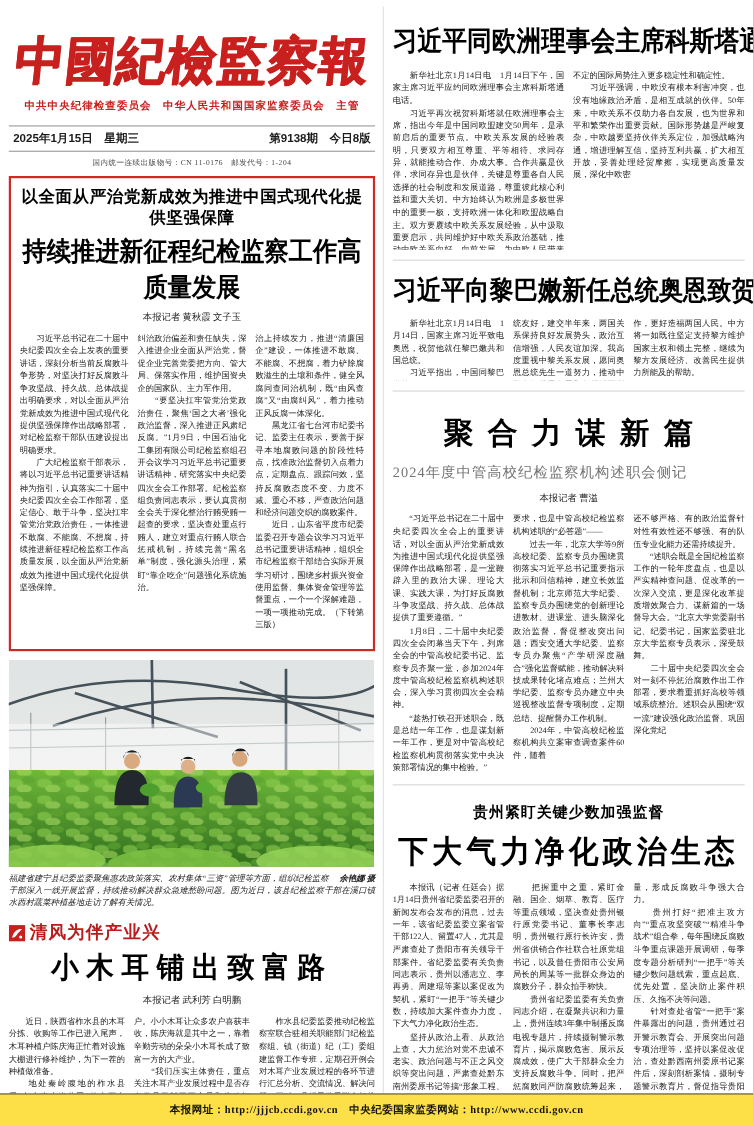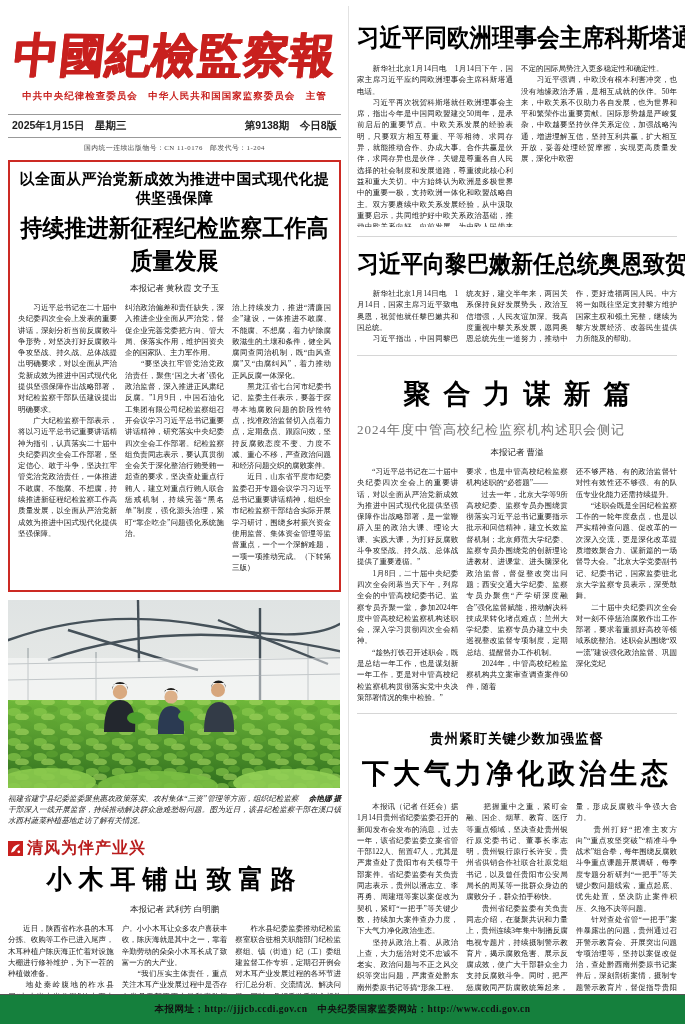--- a/index.html
+++ b/index.html
@@ -60,21 +60,21 @@
               margin-top:10px; text-indent:13px; }
   .r3-sub { text-align:left; font-size:13px; color:#737373; margin-top:9px; letter-spacing:1px; }
   .r3-body .col { height:238px; }
   .r4-kicker { text-align:center; font-size:13.5px; font-weight:bold; color:#000; margin-top:6px; letter-spacing:1px; }
   .r4-headline { text-align:center; font-size:27px; font-weight:900; color:#000; letter-spacing:4px;
                  margin:8px 0 9px 0; transform:scaleY(1.05); }
   .r4-body .col { height:212px; }
 
   
   .footer { position:absolute; left:0; bottom:0; width:100%; height:30px; border-top:1px solid #555;
-            display:flex; align-items:center; justify-content:center; background:#15803d; }
+            display:flex; align-items:center; justify-content:center; background:#fde047; }
   .footer .ftext { font-size:9.5px; font-weight:bold; color:#111; letter-spacing:.5px; }
 </style>
 </head>
 <body>
 
 <div class="sheet">
   <div class="cols-wrap">
 
     <div class="left-col">
 

